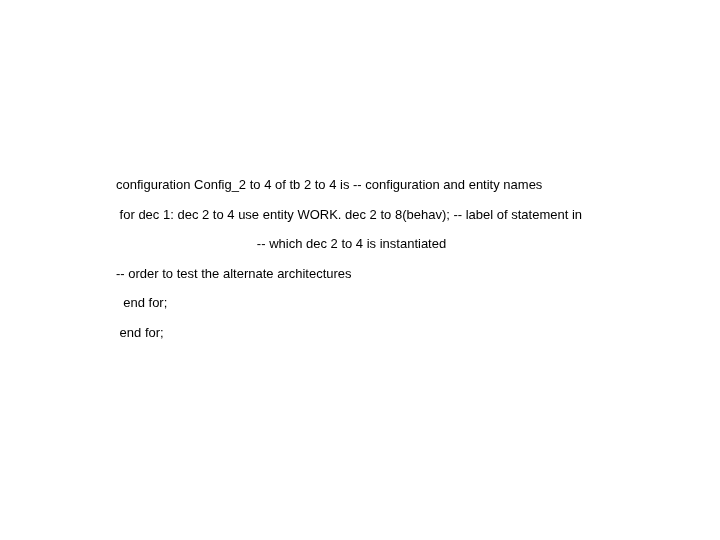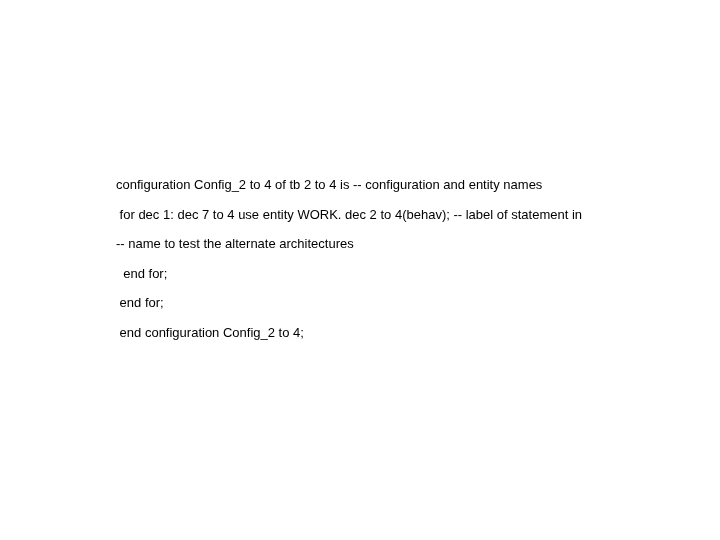--- a/index.html
+++ b/index.html
@@ -20,19 +20,19 @@
     }
     .line {
       white-space: pre;
     }
   </style>
 </head>
 <body>
 
 <div class="code-block">
   <div class="line">configuration Config_2 to 4 of tb 2 to 4 is -- configuration and entity names</div>
-  <div class="line"> for dec 1: dec 7 to 4 use entity WORK. dec 2 to 4(behav); -- label of statement in</div>
-  <div class="line">-- name to test the alternate architectures</div>
+  <div class="line"> for dec 1: dec 2 to 4 use entity WORK. dec 2 to 8(behav); -- label of statement in</div>
+  <div class="line">                                       -- which dec 2 to 4 is instantiated</div>
+  <div class="line">-- order to test the alternate architectures</div>
   <div class="line"></div>
   <div class="line">  end for;</div>
   <div class="line"> end for;</div>
-  <div class="line"> end configuration Config_2 to 4;</div>
 </div>
 
 </body></html>

